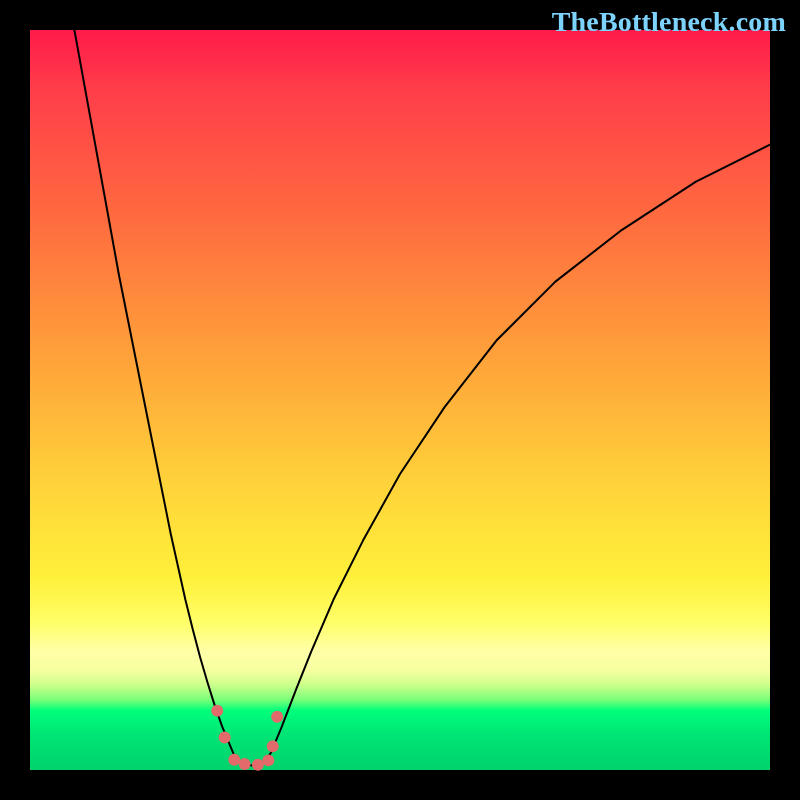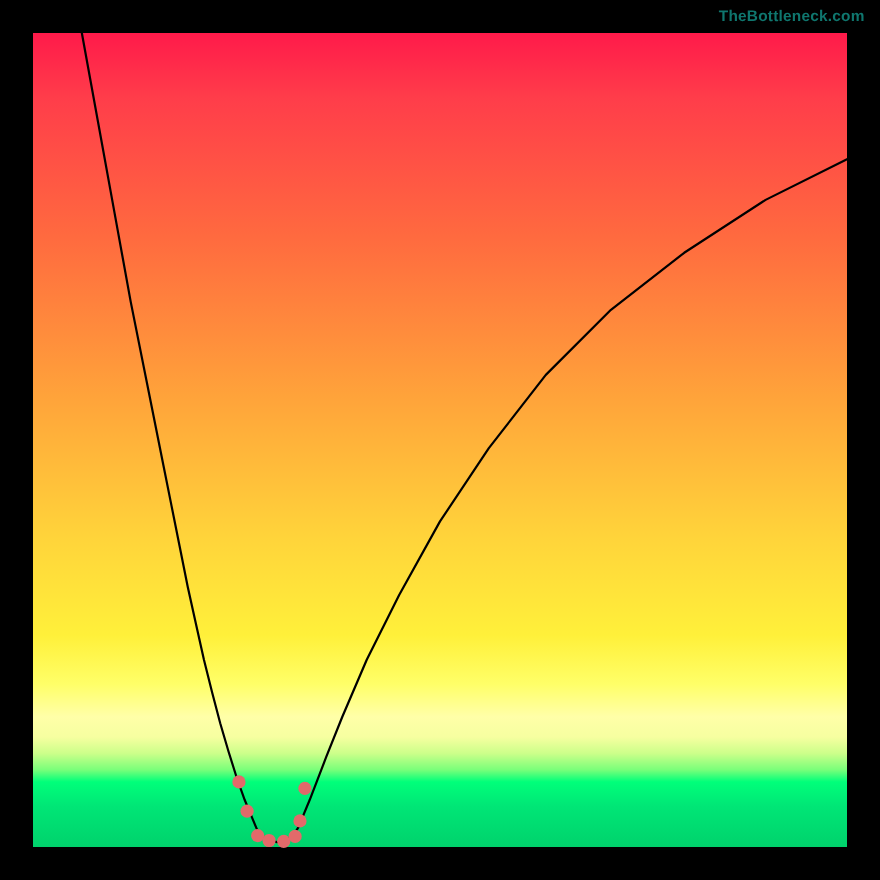--- a/index.html
+++ b/index.html
@@ -36,24 +36,24 @@
       #7aff7a 90.5%,
       #00ff7a 92%,
       #00e676 95%,
       #00d26c 100%
     );
   }
   .watermark {
     position: absolute;
     top: 6px;
     right: 14px;
-    font-family: Liberation Sans, sans-serif;
-    font-size: 14px;
+    font-family: Liberation Serif, serif;
+    font-size: 28px;
     font-weight: bold;
-    color: #0f766e;
+    color: #7dd3fc;
     letter-spacing: 0.2px;
   }
   svg.curve-layer {
     position: absolute;
     left: 0;
     top: 0;
     width: 740px;
     height: 740px;
     overflow: visible;
   }

